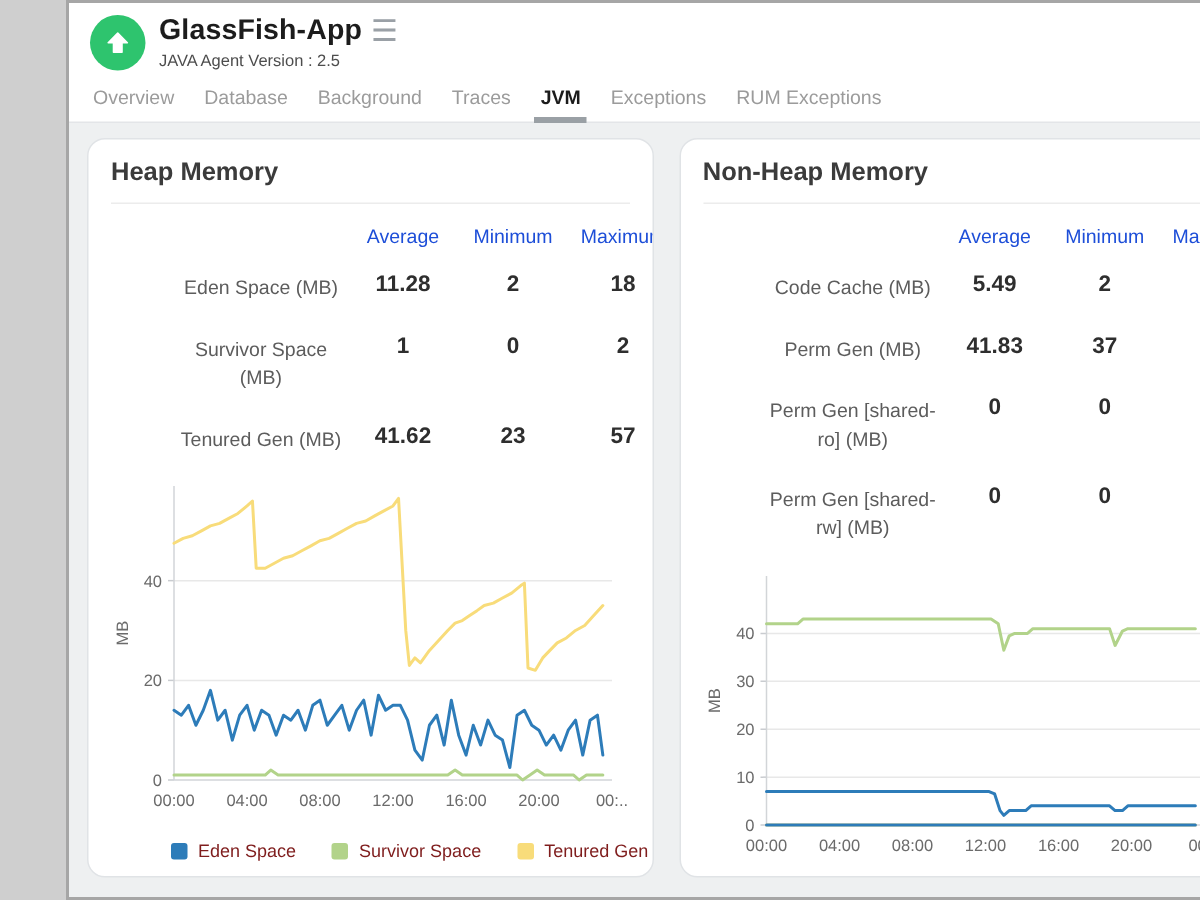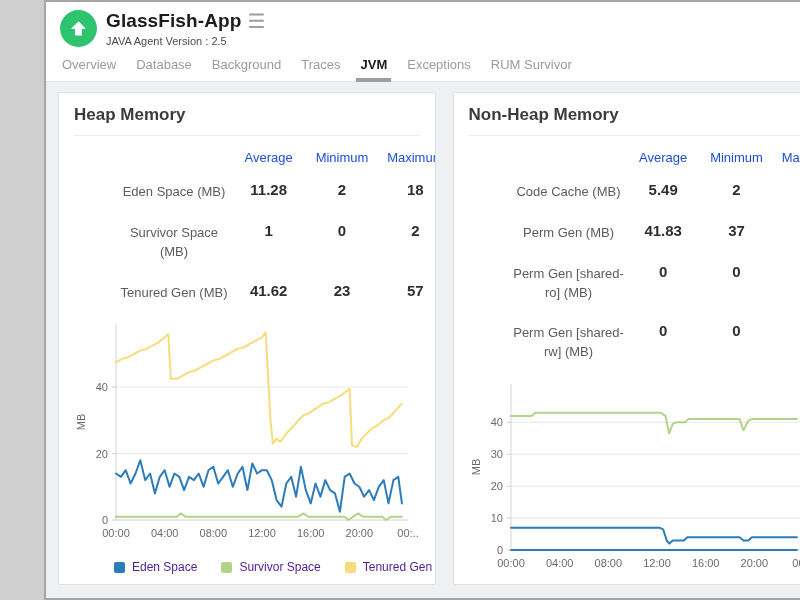--- a/index.html
+++ b/index.html
@@ -22,39 +22,39 @@
   .menu-icon { margin-left:6px; color:#9aa0a6; font-size:20px; line-height:14px; cursor:pointer; }
   .app-subtitle { font-size:11px; color:#4d4d4d; margin-top:3px; }
   
   .tab-bar { background:#fff; display:flex; gap:16px; padding:0 0 0 14px; border-bottom:1px solid #e3e5e8; }
   .tab { font-size:13px; color:#9b9b9b; padding:6px 2px 9px 2px; position:relative; cursor:pointer; white-space:nowrap; }
   .tab.active { color:#1b1b1b; font-weight:700; }
   .tab.active::after { content:""; position:absolute; left:-2px; right:-2px; bottom:-1px; height:4px; background:#9aa0a5; }
   
   .content { flex:1; background:#eef0f1; padding:10px 12px 13px 12px; display:flex; gap:17px; overflow:hidden; }
   .panel {
-    flex:1 1 0; background:#fff; border:1px solid #e0e3e6; border-radius:2px;
+    flex:1 1 0; background:#fff; border:1px solid #e0e3e6; border-radius:12px;
     padding:12px 15px; overflow:hidden; display:flex; flex-direction:column; min-width:0;
   }
   .panel-title { font-size:17px; font-weight:700; color:#3b3b3b; padding-bottom:10px; border-bottom:1px solid #ececec; }
   
   table.metrics { border-collapse:collapse; table-layout:fixed; width:378px; margin-top:6px; }
   table.metrics th { font-size:13px; font-weight:400; color:#1d4ed8; text-align:center; padding:8px 0 6px 0; }
   table.metrics th:first-child { width:158px; }
   table.metrics td { padding:10px 0; vertical-align:top;text-align:center; }
   table.metrics td.lbl { font-size:13px; color:#5c5c5c; padding-left:42px; padding-top:12px; line-height:1.45; }
   table.metrics td.val { font-size:15px; font-weight:700; color:#2e2e2e; text-align:center; }
   
   .chart-wrap { margin-top:4px; }
   svg.chart { display:block; }
   svg.chart text.tick { font-family:"Liberation Sans", sans-serif; font-size:11px; fill:#6b6b6b; }
   
   .legend { margin:4px 0 0 40px; }
   .legend-row { display:flex; gap:24px; margin-top:8px; }
-  .legend-item { display:inline-flex; align-items:center; gap:7px; font-size:12px; color:#4c1d95; cursor:pointer; white-space:nowrap; }
+  .legend-item { display:inline-flex; align-items:center; gap:7px; font-size:12px; color:#7f1d1d; cursor:pointer; white-space:nowrap; }
   .legend-swatch { width:11px; height:11px; border-radius:2px; display:inline-block; }
 </style>
 </head>
 <body>
 
 <div class="screen">
 
   <div class="app-header">
     <div class="status-circle" id="status-circle" style="background: rgb(46, 196, 110);">
       <svg width="17" height="17" viewBox="0 0 24 24">
@@ -70,21 +70,21 @@
     </div>
   </div>
 
   <div class="tab-bar">
       <span class="tab">Overview</span>
       <span class="tab">Database</span>
       <span class="tab">Background</span>
       <span class="tab">Traces</span>
       <span class="tab active">JVM</span>
       <span class="tab">Exceptions</span>
-      <span class="tab">RUM Survivor</span>
+      <span class="tab">RUM Exceptions</span>
     </div>
 
   <div class="content">
 
     <div class="panel">
       <div class="panel-title">Heap Memory</div>
       <table class="metrics">
           <thead>
             <tr>
               <th></th>

